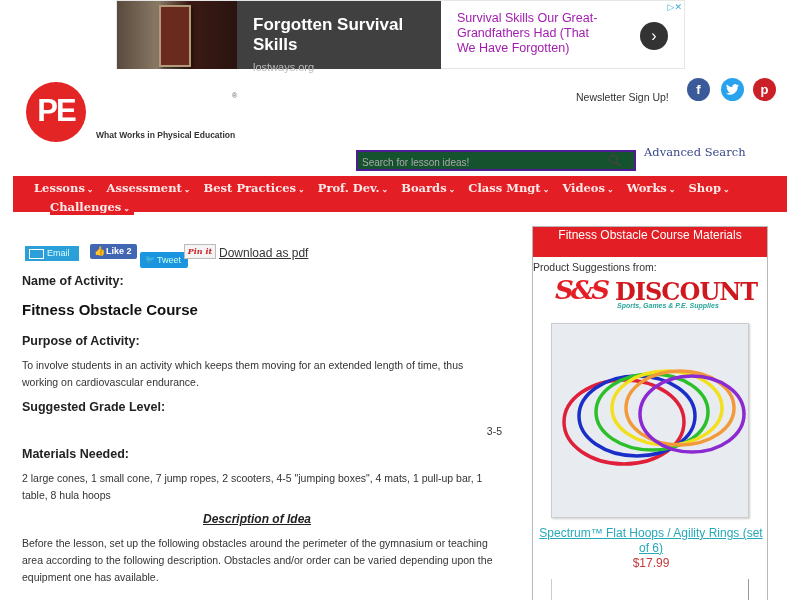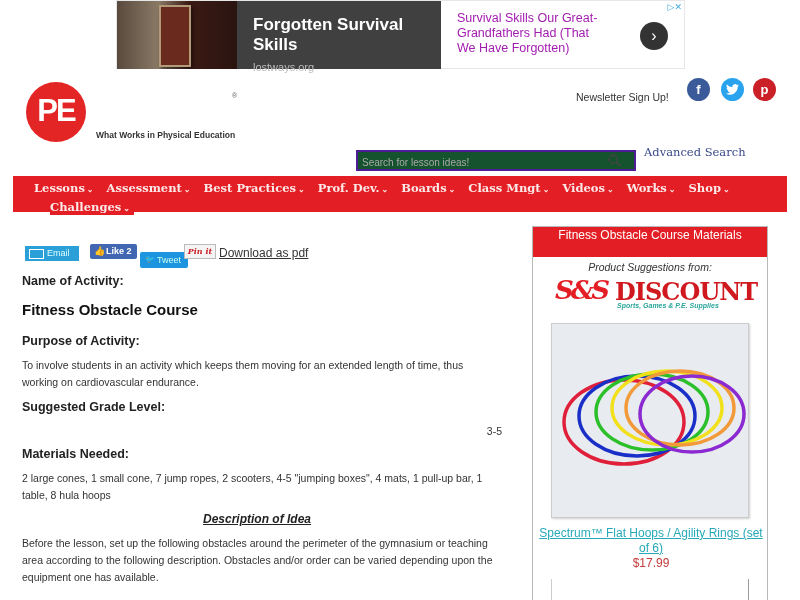--- a/index.html
+++ b/index.html
@@ -54,21 +54,21 @@
 
   
   .label { position: absolute; left: 22px; font-size: 12.5px; font-weight: bold; color: #222; }
   .title { position: absolute; left: 22px; top: 301px; font-size: 15px; font-weight: bold; color: #111; }
   .body-text { position: absolute; left: 22px; font-size: 10.5px; line-height: 17px; color: #333; width: 480px; }
   .desc-head { position: absolute; left: 203px; top: 512px; font-size: 12px; font-weight: bold; text-decoration: underline; color: #222; font-style: italic; }
 
   
   .sidebar { position: absolute; left: 532px; top: 226px; width: 236px; height: 380px; border: 1px solid #b8b8b8; background: #fff; }
   .sb-head { background: #e31e24; color: #fff; font-weight: normal; font-size: 12px; text-align: center; line-height: 15px; padding: 1px 4px 1px; height: 30px; }
-  .sb-sub { text-align: center; font-size: 10.5px; color: #333; margin-top: 4px; font-style: italic; }
+  .sb-sub { text-align: left; font-size: 10.5px; color: #333; margin-top: 4px; }
   .ss-logo { position: relative; height: 40px; margin-top: 2px; text-align: center; }
   .ss-ss { position: absolute; left: 22px; top: 0; font-family: "DejaVu Serif", serif; font-weight: bold; font-size: 26px; color: #e31e24; letter-spacing: -3px; font-style: italic; }
   .ss-disc { position: absolute; left: 82px; top: 2px; font-family: "DejaVu Serif", serif; font-weight: bold; font-size: 24px; color: #d0191f; letter-spacing: -1px; }
   .ss-tag { position: absolute; left: 84px; top: 27px; font-size: 7px; font-style: italic; font-weight: bold; color: #2aa59a; }
   .product-img { position: absolute; left: 18px; top: 96px; width: 198px; height: 195px; background: #e8ebef; border: 1px solid #ccc; box-shadow: 1px 1px 2px rgba(0,0,0,0.2); overflow: hidden; }
   .product-link { position: absolute; left: 0; top: 299px; width: 236px; text-align: center; font-size: 12px; line-height: 15px; color: #27a9b8; text-decoration: underline; }
   .product-price { position: absolute; left: 0; top: 329px; width: 236px; text-align: center; font-size: 12px; color: #c23a3a; }
   .next-img-edge { position: absolute; left: 18px; top: 352px; width: 198px; height: 30px; border-left: 1px solid #ccc; border-right: 1px solid #999; }
 </style>
 </head>

